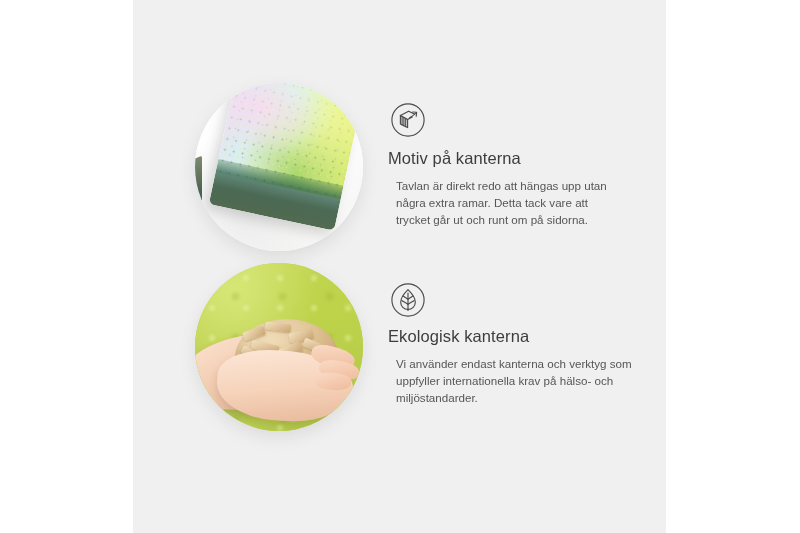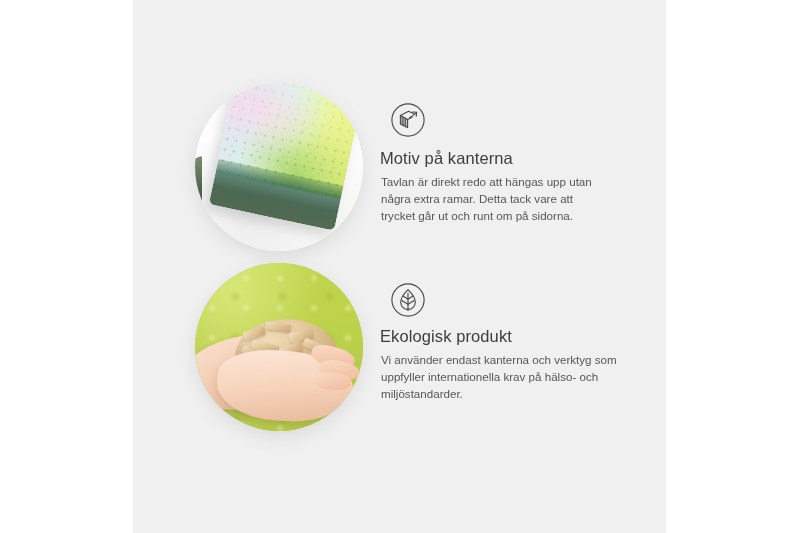--- a/index.html
+++ b/index.html
@@ -210,36 +210,36 @@
     left: 255px;
     top: 22px;
     width: 40px;
     height: 40px;
   }
   .feature-icon svg { display: block; width: 40px; height: 40px; }
 
   
   .feature-text {
     position: absolute;
-    left: 247px;
+    left: 255px;
     width: 268px;
   }
   #text-edges { top: 70px; }
   #text-eco   { top: 68px; }
 
   .feature-title {
     margin: 0 0 4px 0;
     font-size: 16.5px;
     font-weight: 400;
     line-height: 21px;
     color: #3d3d3d;
     letter-spacing: 0.1px;
   }
   .feature-body {
-    margin: 1px;
+    margin: 8px;
     font-size: 11.6px;
     font-weight: 400;
     line-height: 17.2px;
     color: #565656;
     white-space: pre-line;
   }
 </style>
 </head>
 <body>
 
@@ -318,21 +318,21 @@
           <path d="M20 13.1 L20 30.4"></path>
 
           <path d="M20 19.2 L15.1 16.1"></path>
           <path d="M20 19.2 L24.9 16.1"></path>
           <path d="M20 24.3 L14.2 20.7"></path>
           <path d="M20 24.3 L25.8 20.7"></path>
         </svg>
       </div>
 
       <div class="feature-text" id="text-eco">
-        <h3 class="feature-title">Ekologisk produkt</h3>
+        <h3 class="feature-title">Ekologisk kanterna</h3>
         <p class="feature-body">Vi använder endast kanterna och verktyg som
 uppfyller internationella krav på hälso- och
 miljöstandarder.</p>
       </div>
     </div>
 
   </div>
 </div>
 
 </body></html>

